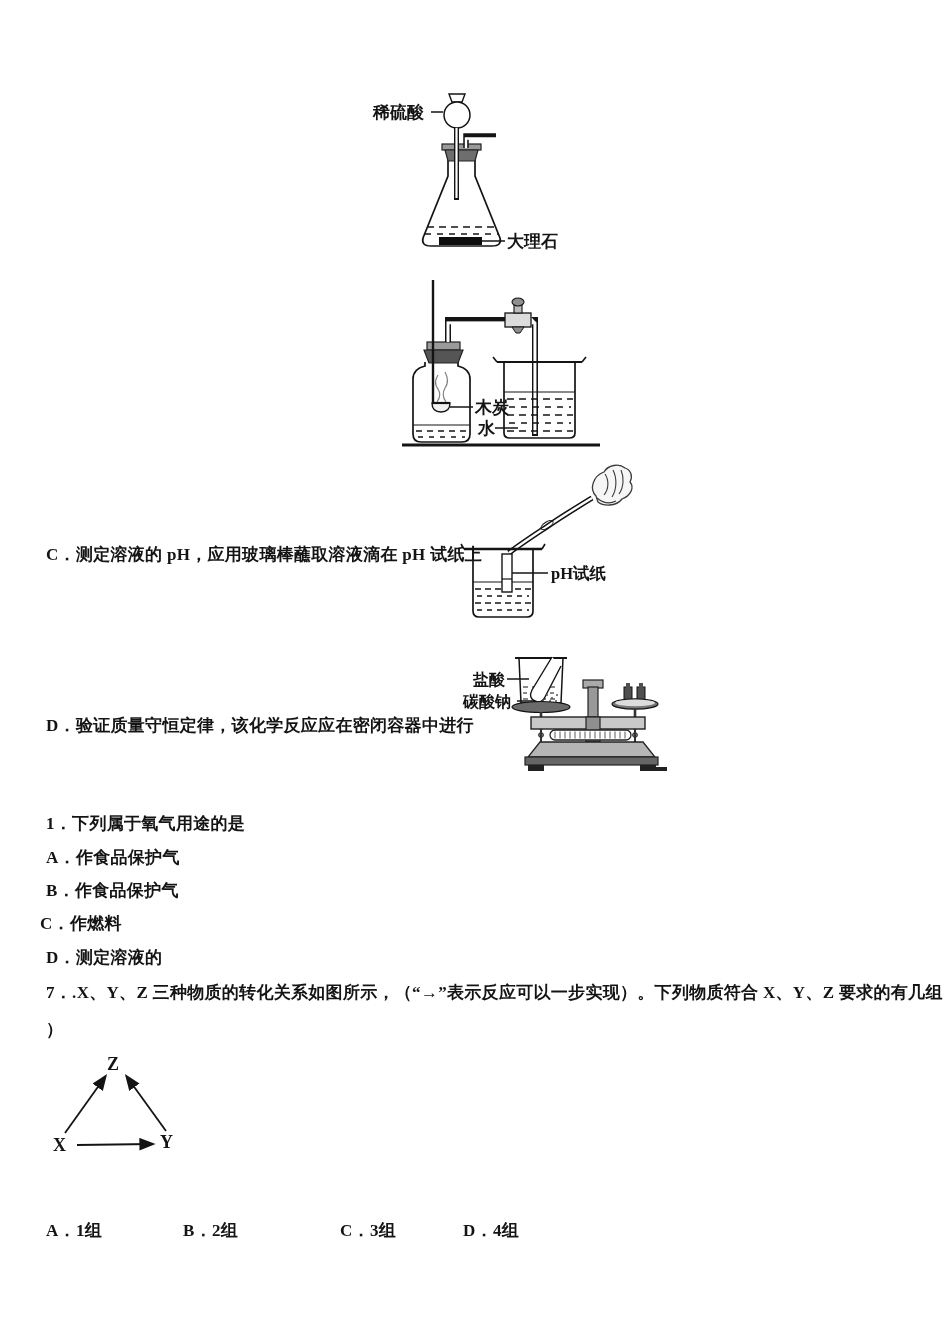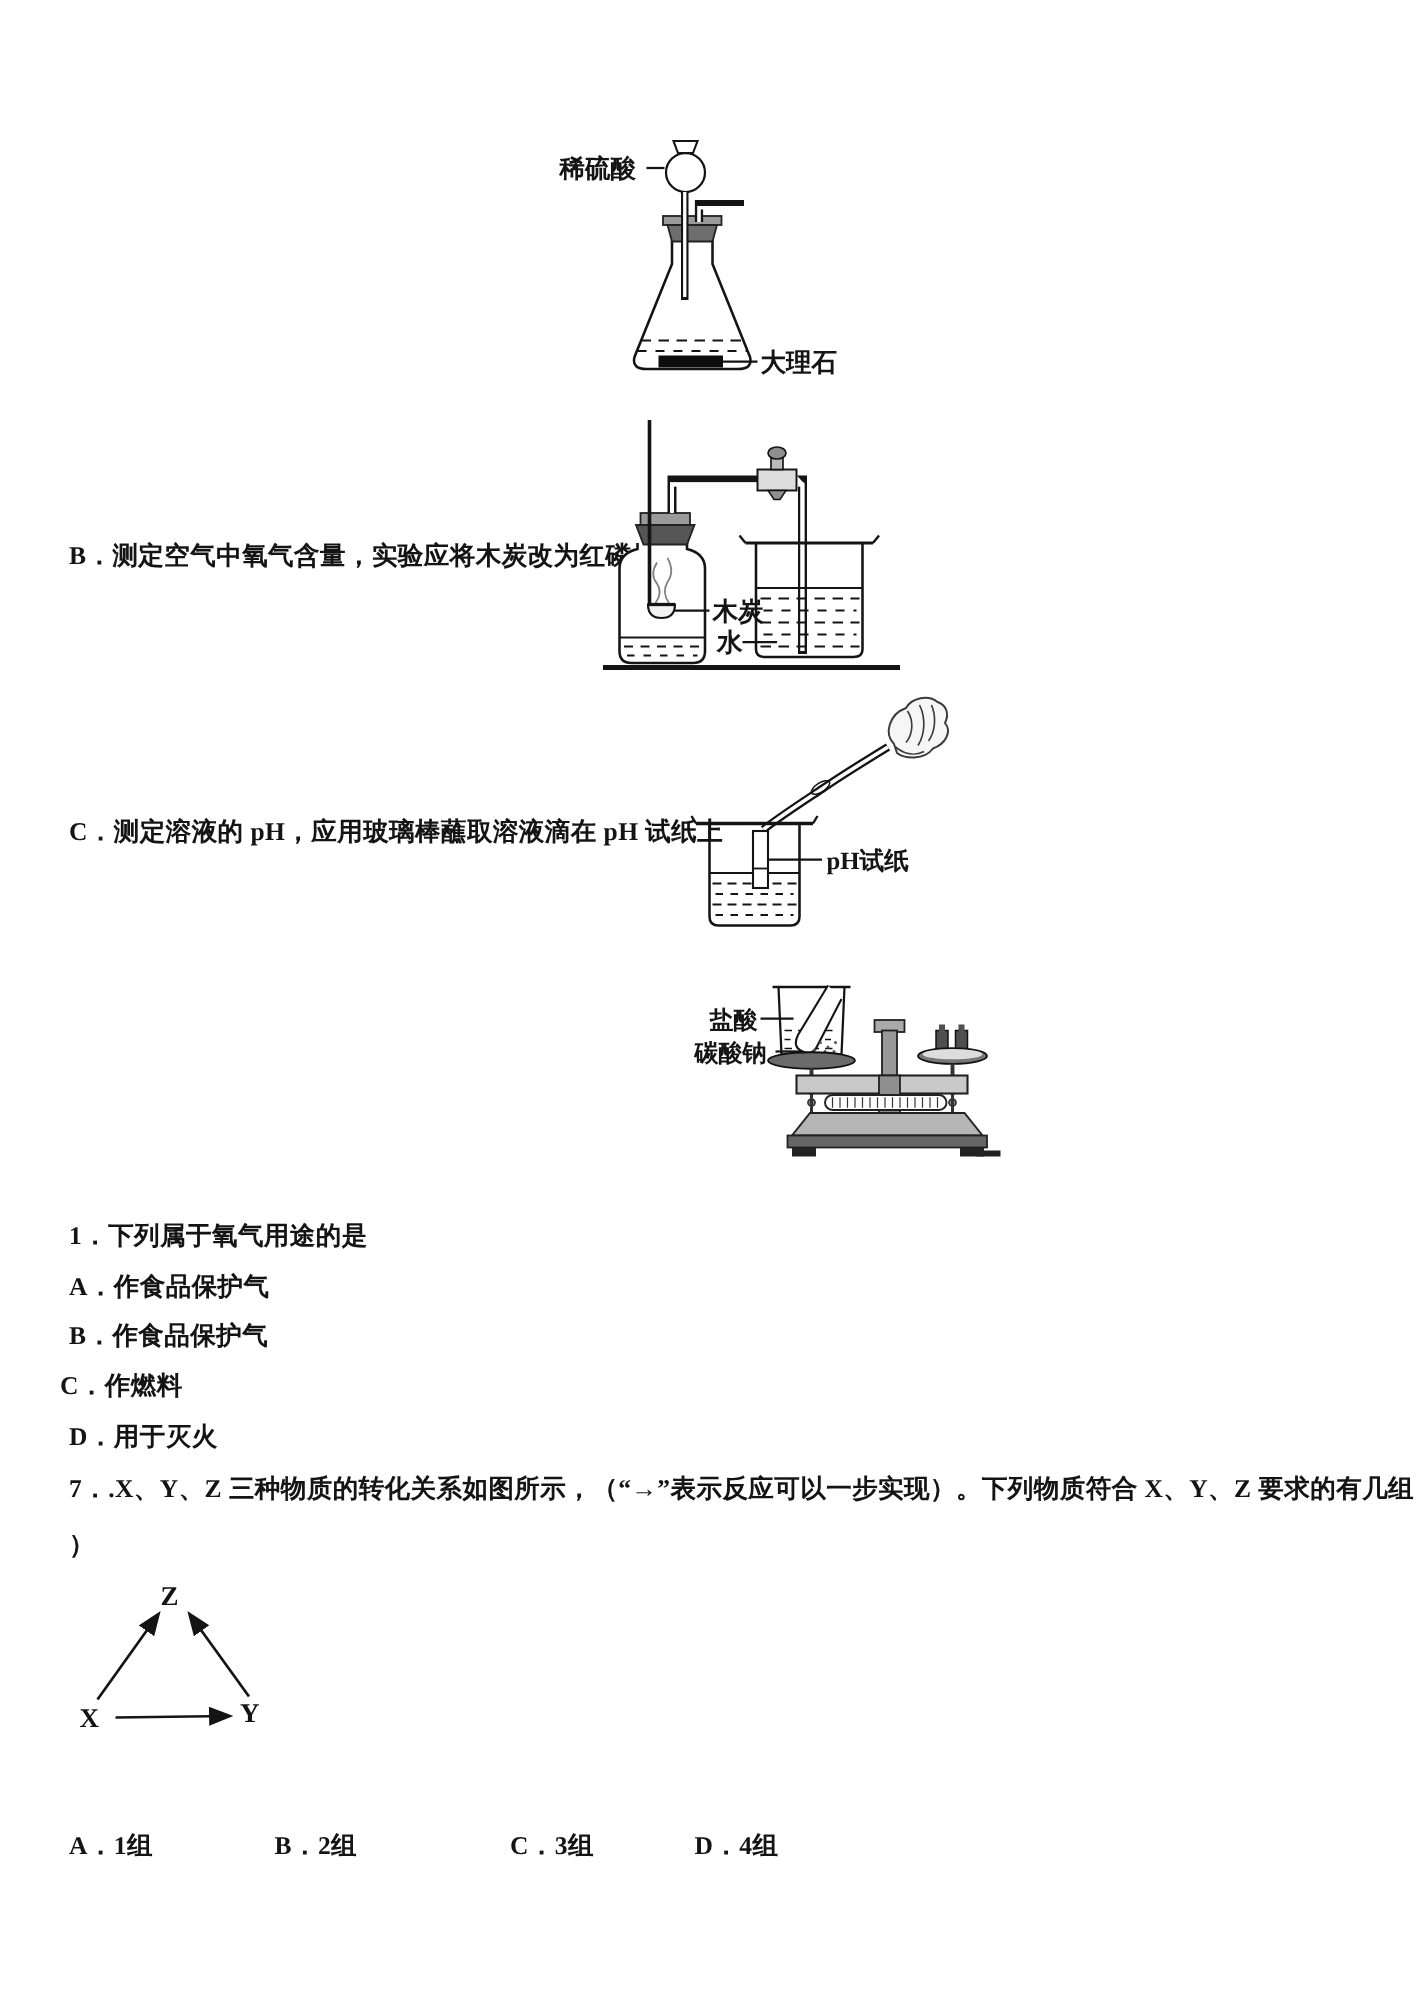--- a/index.html
+++ b/index.html
@@ -41,21 +41,20 @@
       <polyline points="101,60 101,48 131,48" fill="none" stroke="#141414" stroke-width="5.5" stroke-linejoin="miter"></polyline>
       <polyline points="101,60 101,50.5 131,50.5" fill="none" stroke="#ffffff" stroke-width="2.4" stroke-linejoin="miter"></polyline>
     </g>
 
     <line x1="66" y1="24" x2="78" y2="24" class="ln"></line>
     <text x="8" y="30" font-size="17">稀硫酸</text>
     <line x1="117" y1="153" x2="140" y2="153" class="ln"></line>
     <text x="142" y="159" font-size="17">大理石</text>
   </svg>
 
-  <div class="t" style="left:46px;top:359px">B．测定空气中氧气含量，实验应将木炭改为红磷</div>
 
   <svg style="left:398px;top:280px" width="206" height="172" viewBox="0 0 206 172">
 
     <g>
       <path d="M27,82 L27,86 Q15,89 15,99 L15,154 Q15,162 23,162 L64,162 Q72,162 72,154 L72,99 Q72,89 60,86 L60,82" fill="#ffffff" stroke="#141414" stroke-width="1.7"></path>
       <line x1="15" y1="145" x2="72" y2="145" stroke="#141414" stroke-width="1.2"></line>
       <line x1="18" y1="151" x2="69" y2="151" stroke="#141414" stroke-width="1.3" stroke-dasharray="6 5"></line>
       <line x1="20" y1="157" x2="67" y2="157" stroke="#141414" stroke-width="1.3" stroke-dasharray="5 6"></line>
     </g>
 
@@ -142,20 +141,21 @@
 
     <g>
       <rect x="44" y="92" width="10" height="38" fill="#ffffff" stroke="#141414" stroke-width="1.4"></rect>
       <line x1="44" y1="117" x2="54" y2="117" stroke="#141414" stroke-width="1.2"></line>
     </g>
 
     <line x1="54" y1="111" x2="90" y2="111" class="ln"></line>
     <text x="93" y="117" font-size="16.5">pH试纸</text>
   </svg>
 
+  <div class="t" style="left:46px;top:714px">D．验证质量守恒定律，该化学反应应在密闭容器中进行</div>
 
   <svg style="left:455px;top:645px" width="218" height="132" viewBox="0 0 218 132">
 
     <g>
       <rect x="128" y="35" width="20" height="8" fill="#aaaaaa" stroke="#222222" stroke-width="1.2"></rect>
       <rect x="133" y="42" width="10" height="55" fill="#999999" stroke="#222222" stroke-width="1.2"></rect>
     </g>
 
     <g>
       <line x1="60" y1="13" x2="112" y2="13" stroke="#141414" stroke-width="1.8"></line>
@@ -229,21 +229,21 @@
     <line x1="52" y1="34" x2="74" y2="34" class="ln"></line>
     <text x="18" y="40" font-size="16">盐酸</text>
     <line x1="62" y1="56" x2="80" y2="56" class="ln"></line>
     <text x="8" y="62" font-size="16">碳酸钠</text>
   </svg>
 
   <div class="t" style="left:46px;top:812px">1．下列属于氧气用途的是</div>
   <div class="t" style="left:46px;top:846px">A．作食品保护气</div>
   <div class="t" style="left:46px;top:879px">B．作食品保护气</div>
   <div class="t" style="left:40px;top:912px">C．作燃料</div>
-  <div class="t" style="left:46px;top:946px">D．用于灭火</div>
+  <div class="t" style="left:46px;top:946px">D．测定溶液的</div>
 
   <div class="t" style="left:46px;top:981px">7．.X、Y、Z 三种物质的转化关系如图所示，（“→”表示反应可以一步实现）。下列物质符合 X、Y、Z 要求的有几组（</div>
   <div class="t" style="left:46px;top:1018px">）</div>
 
   <svg style="left:40px;top:1050px" width="165" height="118" viewBox="0 0 165 118">
     <defs>
       <marker id="ah" markerWidth="9" markerHeight="8" refX="7" refY="3.5" orient="auto">
         <polygon points="0,0 9,3.5 0,7" fill="#141414"></polygon>
       </marker>
     </defs>

